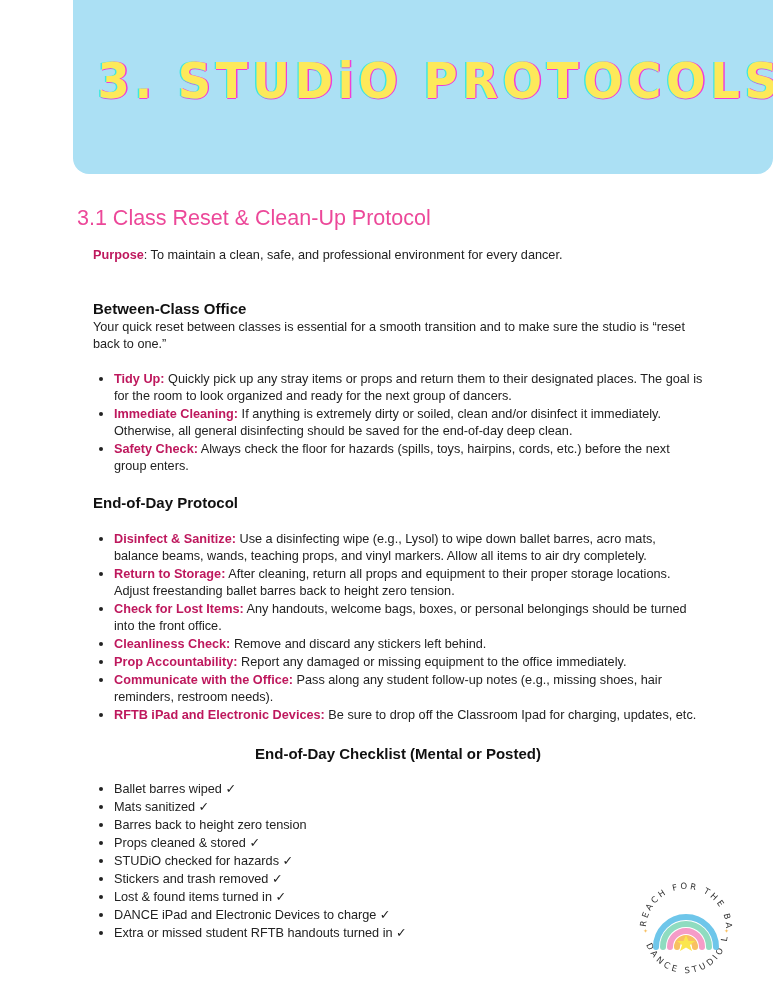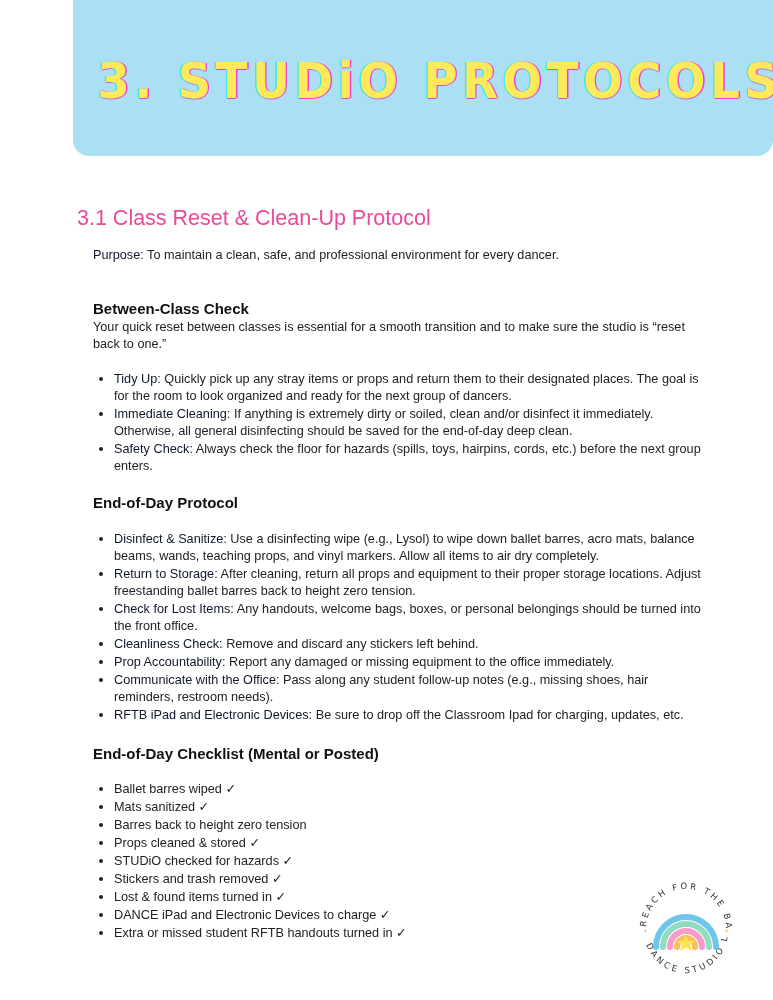--- a/index.html
+++ b/index.html
@@ -1,53 +1,53 @@
 <!DOCTYPE html>
 <html><head>
 <meta charset="utf-8">
 <style>
   html, body { margin: 0; padding: 0; background: #ffffff; }
   body { width: 773px; height: 1000px; position: relative; overflow: hidden;
          font-family: "Liberation Sans", sans-serif; color: #1f1f1f; }
-  .header-box { position: absolute; left: 73px; top: 0; width: 700px; height: 156px;
+  .header-box { position: absolute; left: 73px; top: 0; width: 700px; height: 174px;
                 background: #abe0f4; border-radius: 0 0 16px 16px; }
   .header-title { position: absolute; left: 0; right: 0; top: 52px; text-align: center;
                   font-family: "DejaVu Sans", sans-serif; font-weight: bold; font-size: 50px;
                   letter-spacing: 5px; color: #fde95a; white-space: nowrap;
                   text-shadow: -1.5px 0 0 #3ee8e0, 1.5px 0 0 #f03cd8, 0 1px 0 #f03cd8;
                   transform: scaleX(0.93); transform-origin: center; }
   .section-title { position: absolute; left: 77px; top: 206px; font-size: 21.5px;
                    font-weight: normal; color: #ec4899; margin: 0; white-space: nowrap; }
   .content { position: absolute; left: 93px; top: 247px; width: 610px; font-size: 12.7px;
              line-height: 17px; color: #222; }
   .content p { margin: 0; }
   .gap { height: 17px; }
   .subhead { font-size: 15px; font-weight: bold; margin: 0; line-height: 20px; color: #111; }
   ul { margin: 0; padding-left: 21px; }
   ul li { margin: 0; padding: 0; }
   ul li::marker { font-size: 13px; }
-  b { font-weight: normal; color: #0f172a; }
-  .checklist-head { font-size: 15px; font-weight: bold; line-height: 20px; color: #111; }
+  b { font-weight: bold; color: #be185d; }
+  .checklist-head { font-size: 15px; font-weight: bold; line-height: 20px; color: #111; text-align: center; }
   .logo { position: absolute; left: 634px; top: 873px; width: 104px; height: 108px; }
 </style>
 </head>
 <body>
 
 <div class="header-box">
   <div class="header-title">3. STUDiO PROTOCOLS</div>
 </div>
 
 <h2 class="section-title">3.1 Class Reset &amp; Clean-Up Protocol</h2>
 
 <div class="content">
   <p><b>Purpose</b><span>: To maintain a clean, safe, and professional environment for every dancer.</span></p>
   <div class="gap"></div>
 
   <div style="height:18px"></div>
-  <h3 class="subhead">Between-Class Check</h3>
+  <h3 class="subhead">Between-Class Office</h3>
   <p>Your quick reset between classes is essential for a smooth transition and to make sure the studio is “reset back to one.”</p>
   <div class="gap"></div>
   <ul>
     <li><b>Tidy Up:</b><span> Quickly pick up any stray items or props and return them to their designated places. The goal is for the room to look organized and ready for the next group of dancers.</span></li>
     <li><b>Immediate Cleaning:</b><span> If anything is extremely dirty or soiled, clean and/or disinfect it immediately. Otherwise, all general disinfecting should be saved for the end-of-day deep clean.</span></li>
     <li><b>Safety Check:</b><span> Always check the floor for hazards (spills, toys, hairpins, cords, etc.) before the next group enters.</span></li>
   </ul>
 
   <div style="height:18px"></div>
   <h3 class="subhead">End-of-Day Protocol</h3>

